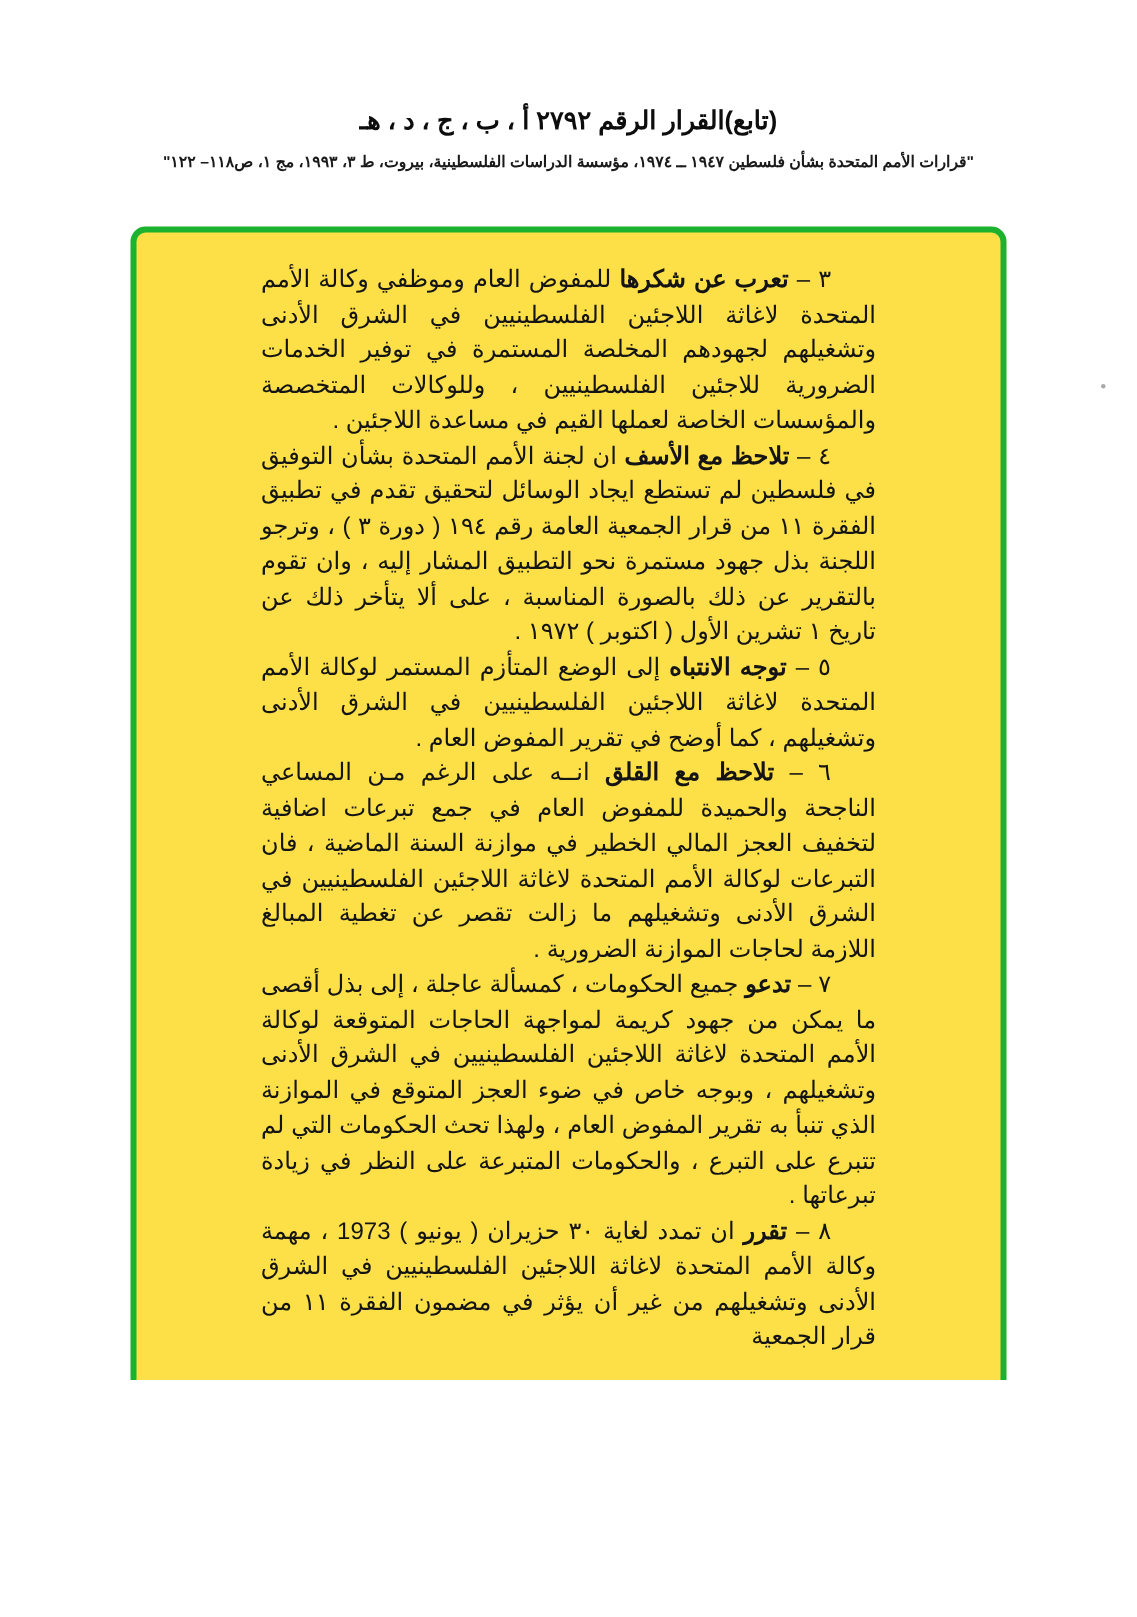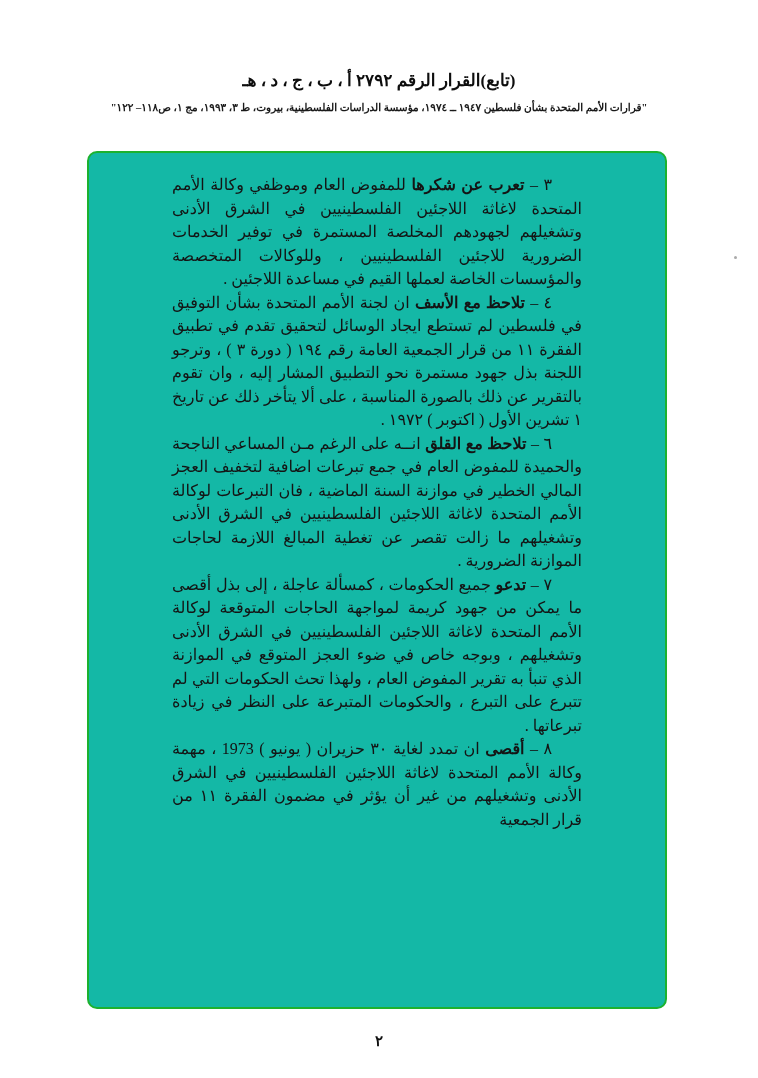--- a/index.html
+++ b/index.html
@@ -3,24 +3,24 @@
 <meta charset="utf-8">
 <style>
   html, body {
     margin: 0;
     padding: 0;
     background: #ffffff;
   }
   .page {
     position: relative;
     width: 758px;
-    height: 1078px;
+    height: 920px;
     background: #ffffff;
     overflow: hidden;
-    font-family: Liberation Serif, serif;
+    font-family: Liberation Sans, sans-serif;
     color: #111111;
   }
   .header {
     position: absolute;
     top: 70px;
     left: 0;
     width: 758px;
     text-align: center;
     direction: rtl;
   }
@@ -35,23 +35,23 @@
     font-size: 10.5px;
     font-weight: bold;
     color: #1a1a1a;
   }
   .content-box {
     position: absolute;
     left: 87px;
     top: 151px;
     width: 576px;   
     height: 854px;  
-    border: 2px solid #0369a1;
+    border: 4px solid #0369a1;
     border-radius: 10px;
-    background: #14b8a6;
+    background: #fde047;
   }
   .text-block {
     position: absolute;
     top: 20px;
     right: 83px;
     width: 410px;
     direction: rtl;
     text-align: justify;
     font-size: 16px;
     line-height: 23.5px;
@@ -95,23 +95,24 @@
 
   <div class="header">
     <div class="title">(تابع)القرار الرقم ٢٧٩٢ أ ، ب ، ج ، د ، هـ</div>
     <div class="citation">"قرارات الأمم المتحدة بشأن فلسطين ١٩٤٧ ــ ١٩٧٤، مؤسسة الدراسات الفلسطينية، بيروت، ط ٣، ١٩٩٣، مج ١، ص١١٨– ١٢٢"</div>
   </div>
 
   <div class="content-box" style="border-color: rgb(28, 178, 47);">
     <div class="text-block" style="color: rgb(20, 20, 20);">
         <div class="para"><span class="num">٣ – </span><span class="lead">تعرب عن شكرها</span><span> للمفوض العام وموظفي وكالة الأمم المتحدة لاغاثة اللاجئين الفلسطينيين في الشرق الأدنى وتشغيلهم لجهودهم المخلصة المستمرة في توفير الخدمات الضرورية للاجئين الفلسطينيين ، وللوكالات المتخصصة والمؤسسات الخاصة لعملها القيم في مساعدة اللاجئين .</span></div>
         <div class="para"><span class="num">٤ – </span><span class="lead">تلاحظ مع الأسف</span><span> ان لجنة الأمم المتحدة بشأن التوفيق في فلسطين لم تستطع ايجاد الوسائل لتحقيق تقدم في تطبيق الفقرة ١١ من قرار الجمعية العامة رقم ١٩٤ ( دورة ٣ ) ، وترجو اللجنة بذل جهود مستمرة نحو التطبيق المشار إليه ، وان تقوم بالتقرير عن ذلك بالصورة المناسبة ، على ألا يتأخر ذلك عن تاريخ ١ تشرين الأول ( اكتوبر ) ١٩٧٢ .</span></div>
+        <div class="para"><span class="num">٥ – </span><span class="lead">توجه الانتباه</span><span> إلى الوضع المتأزم المستمر لوكالة الأمم المتحدة لاغاثة اللاجئين الفلسطينيين في الشرق الأدنى وتشغيلهم ، كما أوضح في تقرير المفوض العام .</span></div>
         <div class="para"><span class="num">٦ – </span><span class="lead">تلاحظ مع القلق</span><span> انــه على الرغم مـن المساعي الناجحة والحميدة للمفوض العام في جمع تبرعات اضافية لتخفيف العجز المالي الخطير في موازنة السنة الماضية ، فان التبرعات لوكالة الأمم المتحدة لاغاثة اللاجئين الفلسطينيين في الشرق الأدنى وتشغيلهم ما زالت تقصر عن تغطية المبالغ اللازمة لحاجات الموازنة الضرورية .</span></div>
         <div class="para"><span class="num">٧ – </span><span class="lead">تدعو</span><span> جميع الحكومات ، كمسألة عاجلة ، إلى بذل أقصى ما يمكن من جهود كريمة لمواجهة الحاجات المتوقعة لوكالة الأمم المتحدة لاغاثة اللاجئين الفلسطينيين في الشرق الأدنى وتشغيلهم ، وبوجه خاص في ضوء العجز المتوقع في الموازنة الذي تنبأ به تقرير المفوض العام ، ولهذا تحث الحكومات التي لم تتبرع على التبرع ، والحكومات المتبرعة على النظر في زيادة تبرعاتها .</span></div>
-        <div class="para"><span class="num">٨ – </span><span class="lead">أقصى</span><span> ان تمدد لغاية ٣٠ حزيران ( يونيو ) 1973 ، مهمة وكالة الأمم المتحدة لاغاثة اللاجئين الفلسطينيين في الشرق الأدنى وتشغيلهم من غير أن يؤثر في مضمون الفقرة ١١ من قرار الجمعية</span></div>
+        <div class="para"><span class="num">٨ – </span><span class="lead">تقرر</span><span> ان تمدد لغاية ٣٠ حزيران ( يونيو ) 1973 ، مهمة وكالة الأمم المتحدة لاغاثة اللاجئين الفلسطينيين في الشرق الأدنى وتشغيلهم من غير أن يؤثر في مضمون الفقرة ١١ من قرار الجمعية</span></div>
       </div>
   </div>
 
   <div class="speck"></div>
 
   <div class="page-number">٢</div>
 
 </div>
 
 </body></html>

